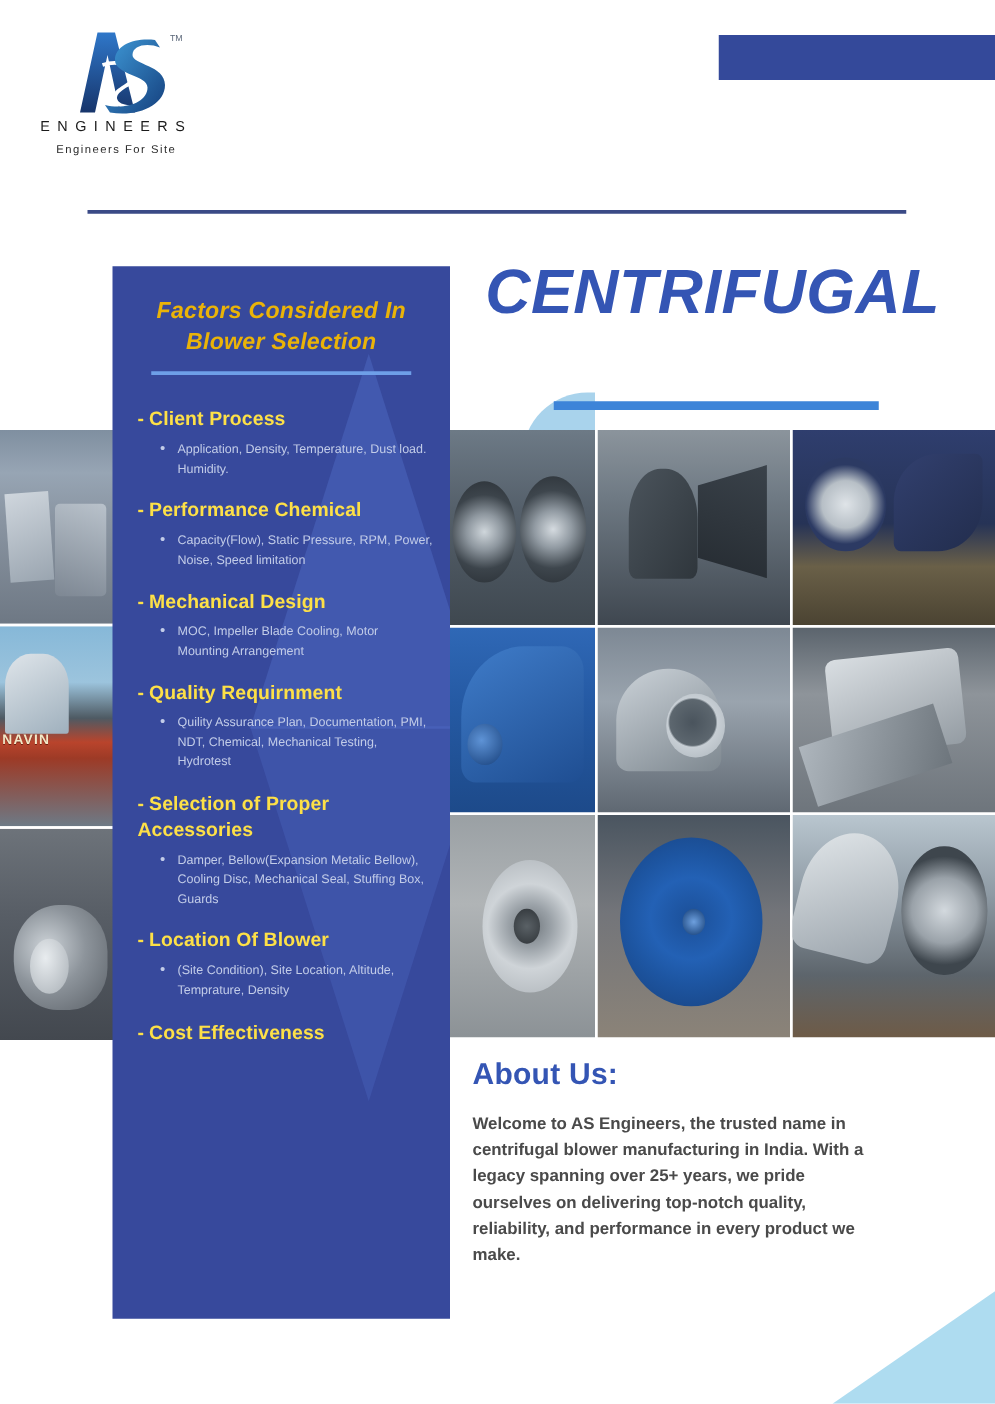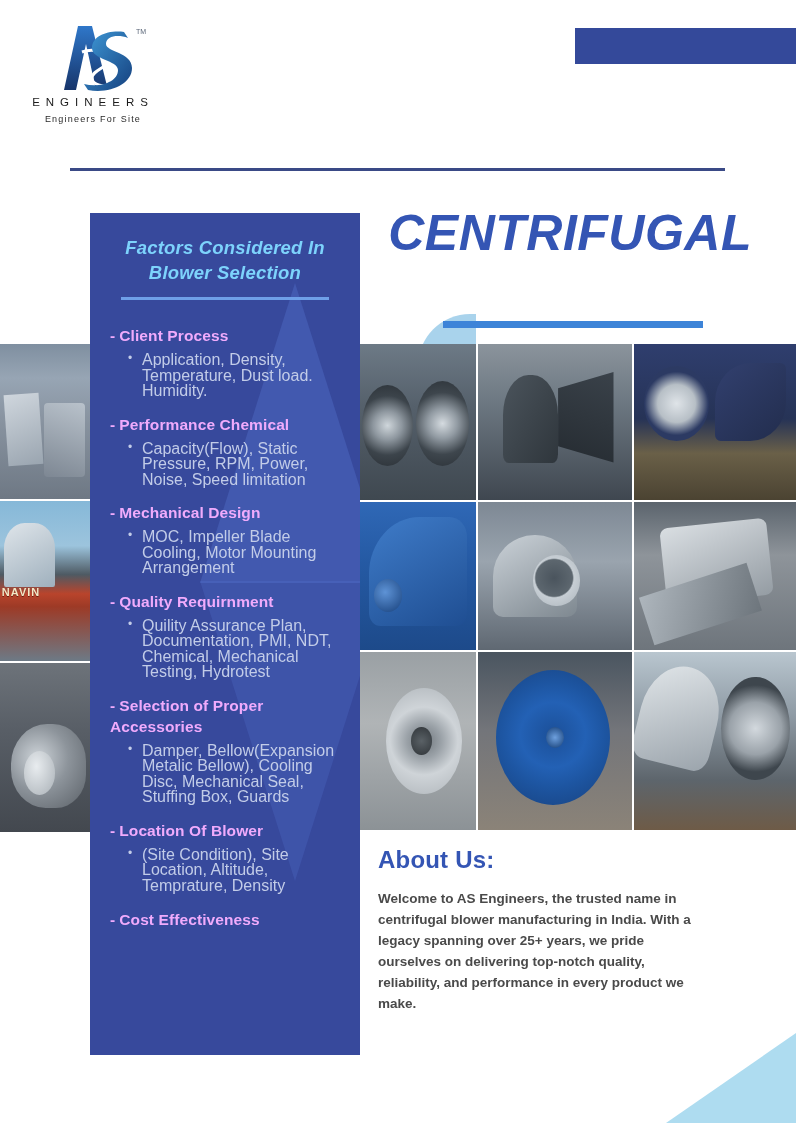--- a/index.html
+++ b/index.html
@@ -158,56 +158,56 @@
     width: 0; height: 0;
     border-left: 95px solid transparent;
     border-right: 95px solid transparent;
     border-top: 300px solid rgba(93,125,220,0.22);
   }
   .panel-inner { position: relative; z-index: 2; padding: 0; }
 
   .panel-title {
     margin: 22px 18px 0 18px;
     text-align: center;
-    color: #7dd3fc;
+    color: #eab308;
     font-size: 18.5px;
     line-height: 25px;
     font-weight: 700;
     font-style: italic;
     letter-spacing: 0.2px;
   }
   .panel-divider {
     margin: 12px auto 0 auto;
     width: 208px;
     height: 3px;
     background: #6e9fe8;
   }
 
   .fact-list {
     margin: 16px 0 0 0;
     padding: 0 14px 0 16px;
     list-style: none;
   }
   .fact { margin: 0 0 6px 0; }
   .fact-head {
-    color: #f0abfc;
+    color: #fde047;
     font-size: 15.5px;
     font-weight: 700;
     line-height: 21px;
     letter-spacing: 0.1px;
     margin: 0 0 0 4px;
     padding-top: 9px;
   }
   .fact-head .dash { margin-right: 4px; }
   .fact-sub {
     position: relative;
     margin: 6px 0 0 22px;
     padding-left: 14px;
     color: #c2cce8;
-    font-size: 16px;
+    font-size: 10px;
     line-height: 15.5px;
     font-weight: 400;
     max-width: 210px;
   }
   .fact-sub::before {
     content: "\2022";
     position: absolute;
     left: 0;
     top: -1px;
     color: #c2cce8;

